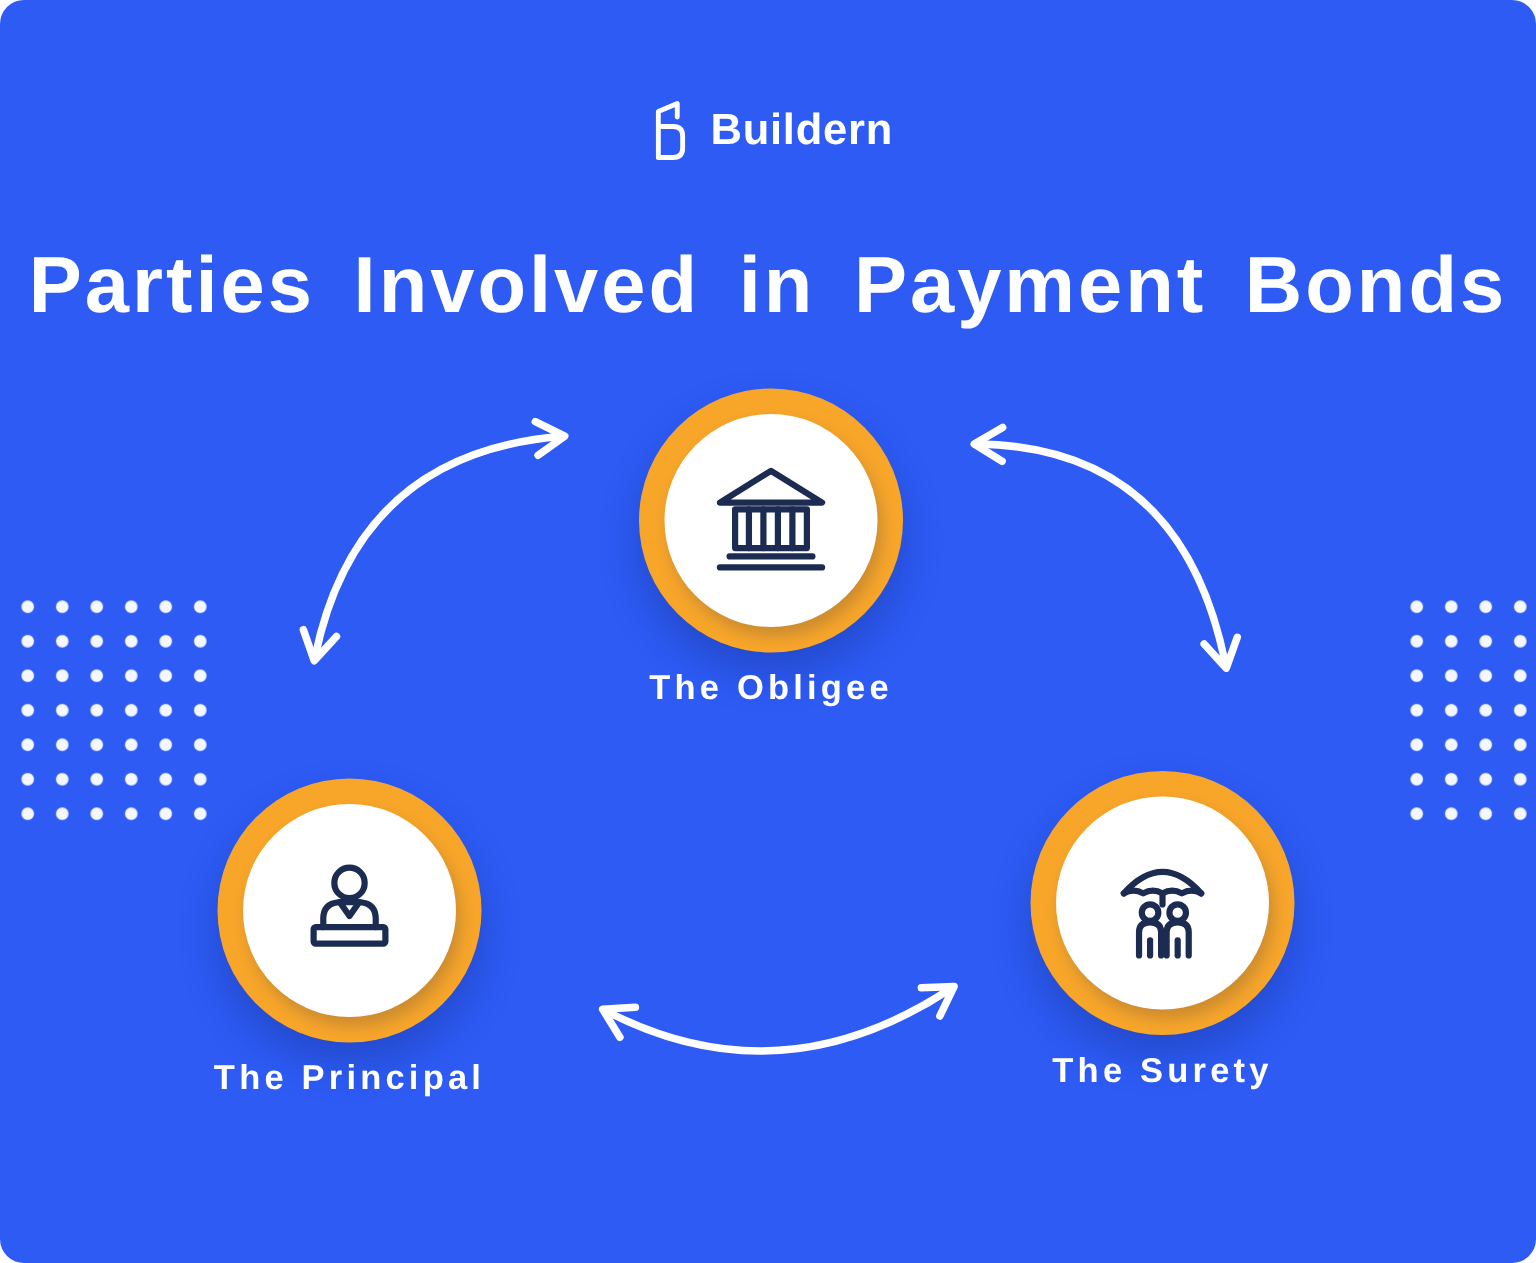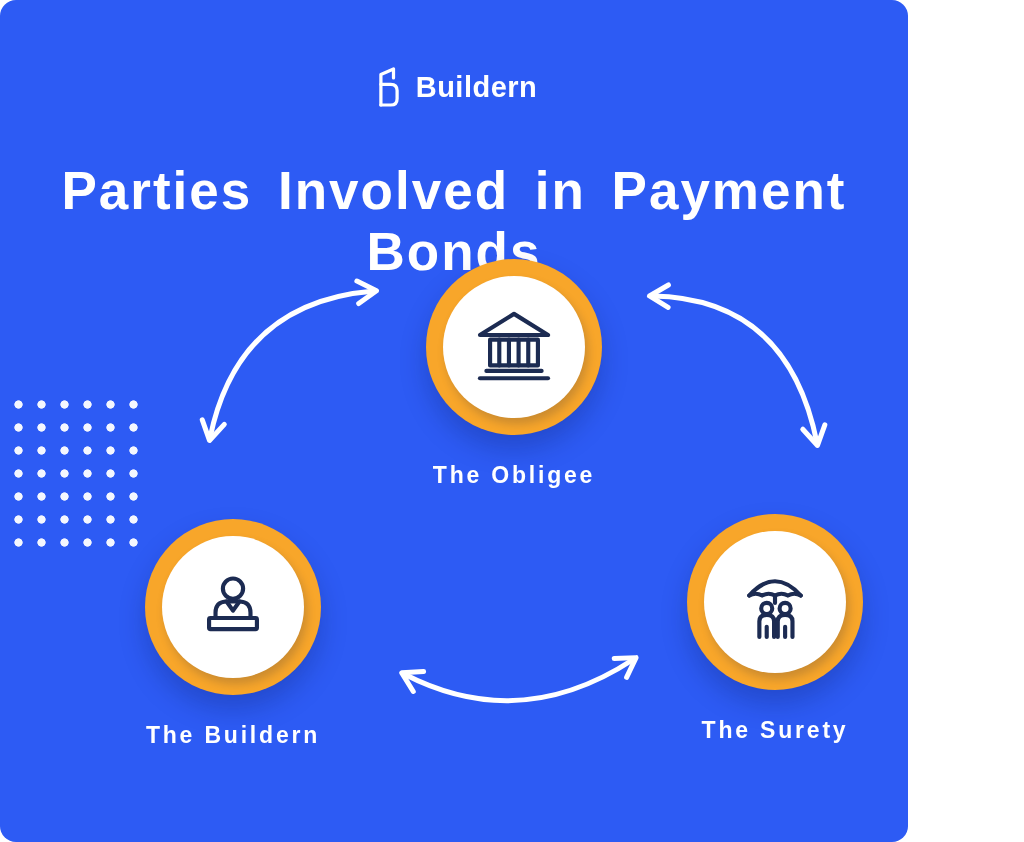--- a/index.html
+++ b/index.html
@@ -1,20 +1,20 @@
 <!DOCTYPE html>
 <html style="--bg: #2D5BF4; --ring: #F8A62A; --ink: #1C2B52; --txt: #FFFFFF;"><head>
 <meta charset="utf-8">
 <style>
   :root{
     --bg:#2D5BF4; --ring:#F8A62A; --ink:#1C2B52; --txt:#FFFFFF;
   }
   html,body{margin:0;padding:0;background:#ffffff;}
   .canvas{
-    position:relative;width:908px;height:842px;
+    position:relative;width:1024px;height:842px;
     background:var(--bg,#2D5BF4);
     border-radius:16px;overflow:hidden;
     font-family:"Liberation Sans", sans-serif;
   }
   
   .logo-row{
     position:absolute;top:64px;left:0;width:100%;
     display:flex;justify-content:center;align-items:center;gap:9px;
   }
   .logo-mark{width:36px;height:46px;}
@@ -49,21 +49,21 @@
     box-shadow:0 14px 26px rgba(9,24,88,.25);
   }
   .disc{
     width:142px;height:142px;border-radius:50%;background:#fff;
     display:flex;align-items:center;justify-content:center;
     box-shadow:3px 6px 10px rgba(20,30,70,.20);
   }
   .icon{width:92px;height:92px;}
   .icon *{stroke:var(--ink,#1C2B52);fill:none;stroke-width:4.5;stroke-linecap:round;stroke-linejoin:round;}
   .node-label{
-    margin-top:27px;color:var(--txt,#fff);
+    margin-top:10px;color:var(--txt,#fff);
     font-size:23px;font-weight:bold;letter-spacing:2.8px;text-align:center;white-space:nowrap;
   }
 </style>
 </head>
 <body>
 
 <div class="canvas">
 
   <svg class="arrows" viewBox="0 0 1024 842" aria-hidden="true">
     <defs>
@@ -111,21 +111,21 @@
     <div class="ring">
       <div class="disc">
         <svg class="icon" viewBox="0 0 100 100" aria-hidden="true">
           <circle cx="50" cy="30" r="11"></circle>
           <path d="M31,62 L31,56 Q31,45 42,44 L58,44 Q69,45 69,56 L69,62"></path>
           <path d="M43,44 L50,54 L57,44"></path>
           <rect x="24" y="62" width="52" height="12" rx="1.5"></rect>
         </svg>
       </div>
     </div>
-    <div class="node-label">The Buildern</div>
+    <div class="node-label">The Principal</div>
   </section>
 
   <section class="node node-surety">
     <div class="ring">
       <div class="disc">
         <svg class="icon" viewBox="0 0 100 100" aria-hidden="true">
           <path d="M22,43 Q50,12 78,43"></path>
           <path d="M22,43 Q29,39 36,43 Q43,39 50,43 Q57,39 64,43 Q71,39 78,43"></path>
           <path d="M50,43 L50,51"></path>
           <circle cx="41" cy="57" r="6"></circle>

